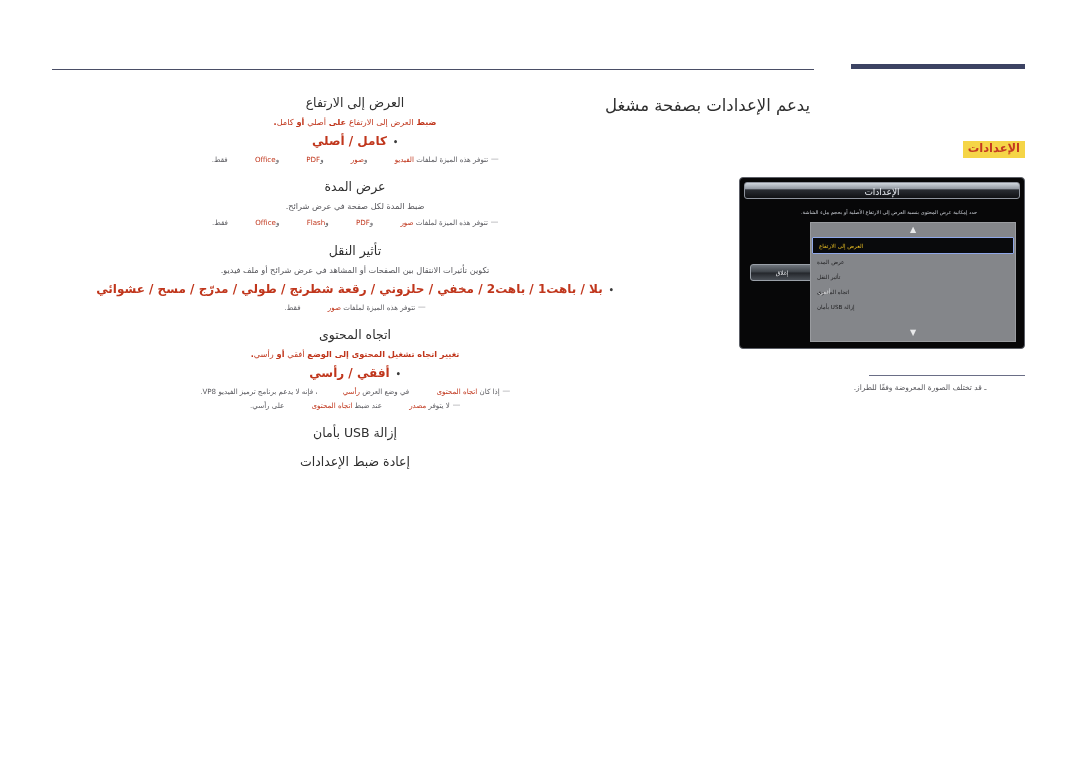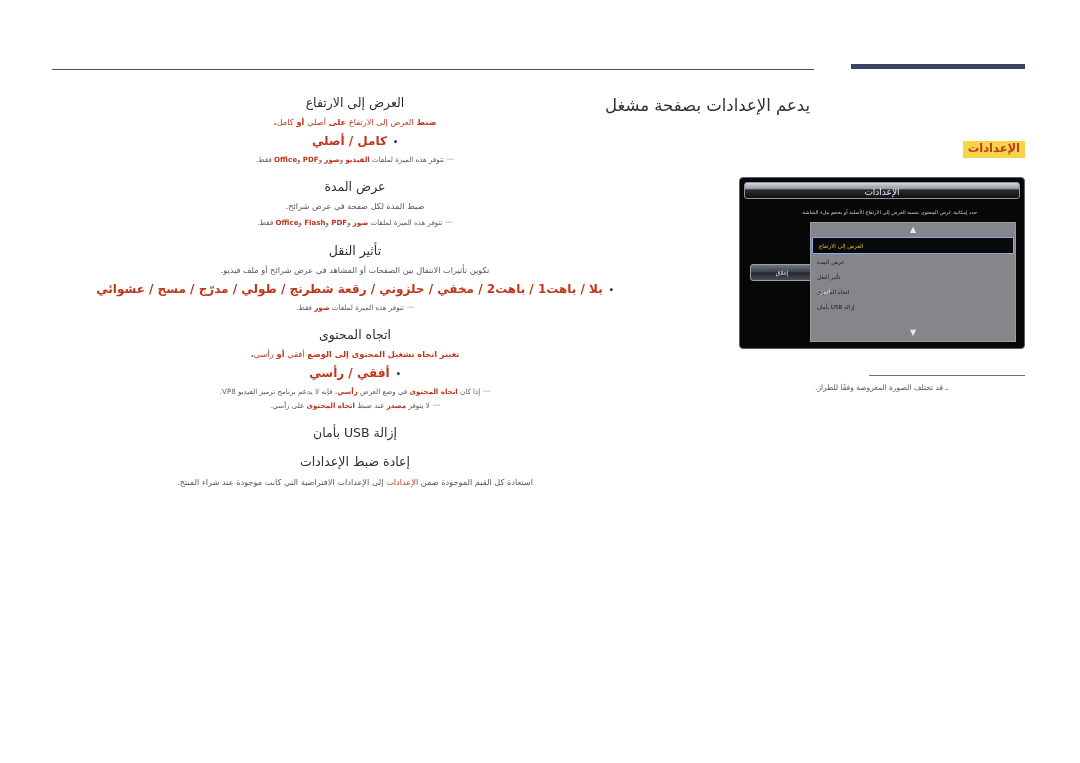--- a/index.html
+++ b/index.html
@@ -174,21 +174,21 @@
     top: 375px;
     width: 156px;
     height: 1px;
     background: #6a6e86;
   }
   .note-text {
     position: absolute;
     right: 55px;
     top: 382px;
     width: 210px;
-    text-align: left;
+    text-align: center;
     font-size: 7.5px;
     color: #55555a;
     line-height: 1.5;
   }
 
   
   .doc {
     position: absolute;
     right: 430px;
     top: 95px;
@@ -231,21 +231,21 @@
     line-height: 1.5;
     margin: 0 0 2px 0;
     position: relative;
     display: block;
   }
   .subnote .dash {
     color: #8a8a90;
     margin-left: 3px;
     vertical-align: 1px;
   }
-  .subnote .em { color: #c0361c; font-weight: bold; }
+  .subnote .em { color: #c0361c; font-weight: normal; margin-left: 25px; }
   .sect.reset { margin-bottom: 0; }
   .reset-para {
     font-size: 8.2px;
     color: #55555a;
     line-height: 1.5;
     margin: 0;
   }
 </style>
 </head>
 <body>
@@ -314,15 +314,14 @@
       <div class="sect-desc red">تغيير اتجاه تشغيل المحتوى إلى الوضع <span class="em">أفقي</span> أو <span class="em">رأسي</span>.</div>
       <div class="bullet">أفقي / رأسي</div>
       <div class="subnote"><span class="dash">―</span>إذا كان <span class="em">اتجاه المحتوى</span> في وضع العرض <span class="em">رأسي</span>، فإنه لا يدعم برنامج ترميز الفيديو VP8.</div>
       <div class="subnote"><span class="dash">―</span>لا يتوفر <span class="em">مصدر</span> عند ضبط <span class="em">اتجاه المحتوى</span> على رأسي.</div>
     </div>
     <div class="sect">
       <div class="sect-title">إزالة USB بأمان</div>
     </div>
     <div class="sect reset">
       <div class="sect-title">إعادة ضبط الإعدادات</div>
-      <div class="reset-para">استعادة كل القيم الموجودة ضمن <span class="em">الإعدادات</span> إلى الإعدادات الافتراضية التي كانت موجودة عند شراء المنتج.</div>
     </div>
   </div>
 
 </body></html>

